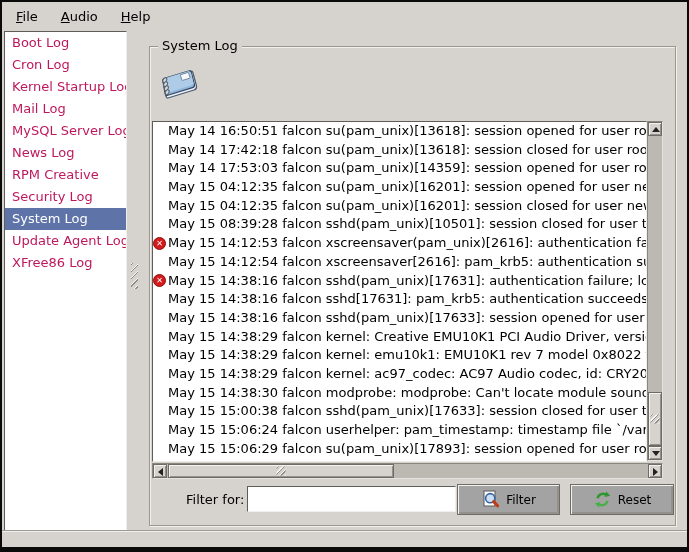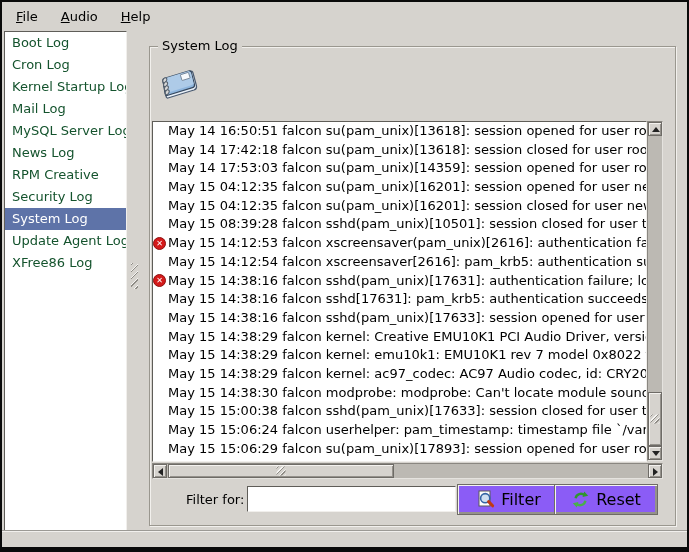--- a/index.html
+++ b/index.html
@@ -6,21 +6,21 @@
   body{width:689px;height:552px;overflow:hidden;font-family:"DejaVu Sans","Liberation Sans",sans-serif;}
   .window{position:relative;width:685px;height:545px;border:2px solid #0a0a0a;border-bottom-width:5px;background:#d6d3ce;overflow:hidden;}
 
   
   .menubar{position:absolute;left:0;top:0;width:561px;height:28px;background:#d6d3ce;display:flex;align-items:center;}
   .menu-item{display:inline-block;padding:4px 9px;margin-left:5px;font-size:13px;color:#000;cursor:default;}
   .menu-item::first-letter{text-decoration:underline;}
 
   
   .sidebar{position:absolute;left:2px;top:29px;width:121px;height:498px;background:#fff;border:1px solid;border-color:#5f5d58 #f1efec #f1efec #5f5d58;overflow:hidden;}
-  .side-item{height:22px;line-height:22px;padding-left:7px;font-size:13px;color:#14532d;white-space:nowrap;cursor:default;}
+  .side-item{height:22px;line-height:22px;padding-left:7px;font-size:13px;color:#be185d;white-space:nowrap;cursor:default;}
   .side-item.selected{background:#5e73a8;color:#fff;}
 
   
   .splitter{position:absolute;left:125px;top:29px;width:16px;height:498px;background:#d6d3ce;}
   .splitter-grip{position:absolute;left:4px;top:232px;width:7px;height:26px;background:repeating-linear-gradient(135deg,#f6f5f3 0 1px,#8f8c86 1px 2px,transparent 2px 5px);}
 
   
   .main{position:absolute;left:141px;top:29px;width:544px;height:498px;background:#d6d3ce;}
   .groupbox{position:absolute;left:6px;top:15px;width:525px;height:478px;border:1px solid #9a978f;box-shadow:inset 1px 1px 0 #f2f0ed, 1px 1px 0 #f2f0ed;}
   .group-title{position:absolute;left:8px;top:-9px;background:#d6d3ce;padding:0 4px;font-size:13px;color:#000;}
@@ -48,23 +48,23 @@
   .tri-down{left:3px;top:4px;border-left:4px solid transparent;border-right:4px solid transparent;border-top:5px solid #222;}
   .tri-left{left:4px;top:3px;border-top:4px solid transparent;border-bottom:4px solid transparent;border-right:5px solid #222;}
   .tri-right{left:4px;top:3px;border-top:4px solid transparent;border-bottom:4px solid transparent;border-left:5px solid #222;}
   .vthumb{position:absolute;left:0;top:270px;width:14px;height:54px;background:#d6d3ce;border:1px solid #6e6b66;box-shadow:inset 1px 1px 0 #f4f2ef, inset -1px -1px 0 #94918b;box-sizing:border-box;}
   .hthumb{position:absolute;left:15px;top:0;width:226px;height:14px;background:#d6d3ce;border:1px solid #6e6b66;box-shadow:inset 1px 1px 0 #f4f2ef, inset -1px -1px 0 #94918b;box-sizing:border-box;}
   .grip{position:absolute;left:50%;top:50%;transform:translate(-50%,-50%);width:9px;height:9px;background:repeating-linear-gradient(135deg,#f6f5f3 0 1px,#8f8c86 1px 2px,transparent 2px 4px);}
 
   
   .filter-label{position:absolute;left:15px;top:445px;font-size:13px;color:#000;margin-left:21px;}
   .filter-input{position:absolute;left:97px;top:439px;width:199px;height:24px;background:#fff;border:1px solid;border-color:#5f5d58 #f1efec #f1efec #5f5d58;font-size:13px;padding:0 4px;outline:none;font-family:inherit;}
-  .btn{position:absolute;top:437px;height:31px;background:#8b5cf6;border:1px solid #6e6b66;box-shadow:inset 1px 1px 0 #f4f2ef, inset -2px -2px 0 #94918b;display:flex;align-items:center;justify-content:center;gap:6px;font-size:16px;color:#000;box-sizing:border-box;cursor:default;}
+  .btn{position:absolute;top:437px;height:31px;background:#a3a3a3;border:1px solid #6e6b66;box-shadow:inset 1px 1px 0 #f4f2ef, inset -2px -2px 0 #94918b;display:flex;align-items:center;justify-content:center;gap:6px;font-size:12px;color:#000;box-sizing:border-box;cursor:default;}
   .btn-filter{left:307px;width:103px;}
-  .btn-reset{left:404px;width:104px;}
+  .btn-reset{left:420px;width:104px;}
   .btn .ic{width:19px;height:19px;flex:0 0 auto;}
 
   
   .statusstrip{position:absolute;left:0;top:528px;width:685px;height:17px;background:#d6d3ce;border-top:1px solid #9c9a95;box-shadow:inset 0 1px 0 #f2f0ed;}
 </style>
 </head>
 <body>
 
 <div class="window">
 

